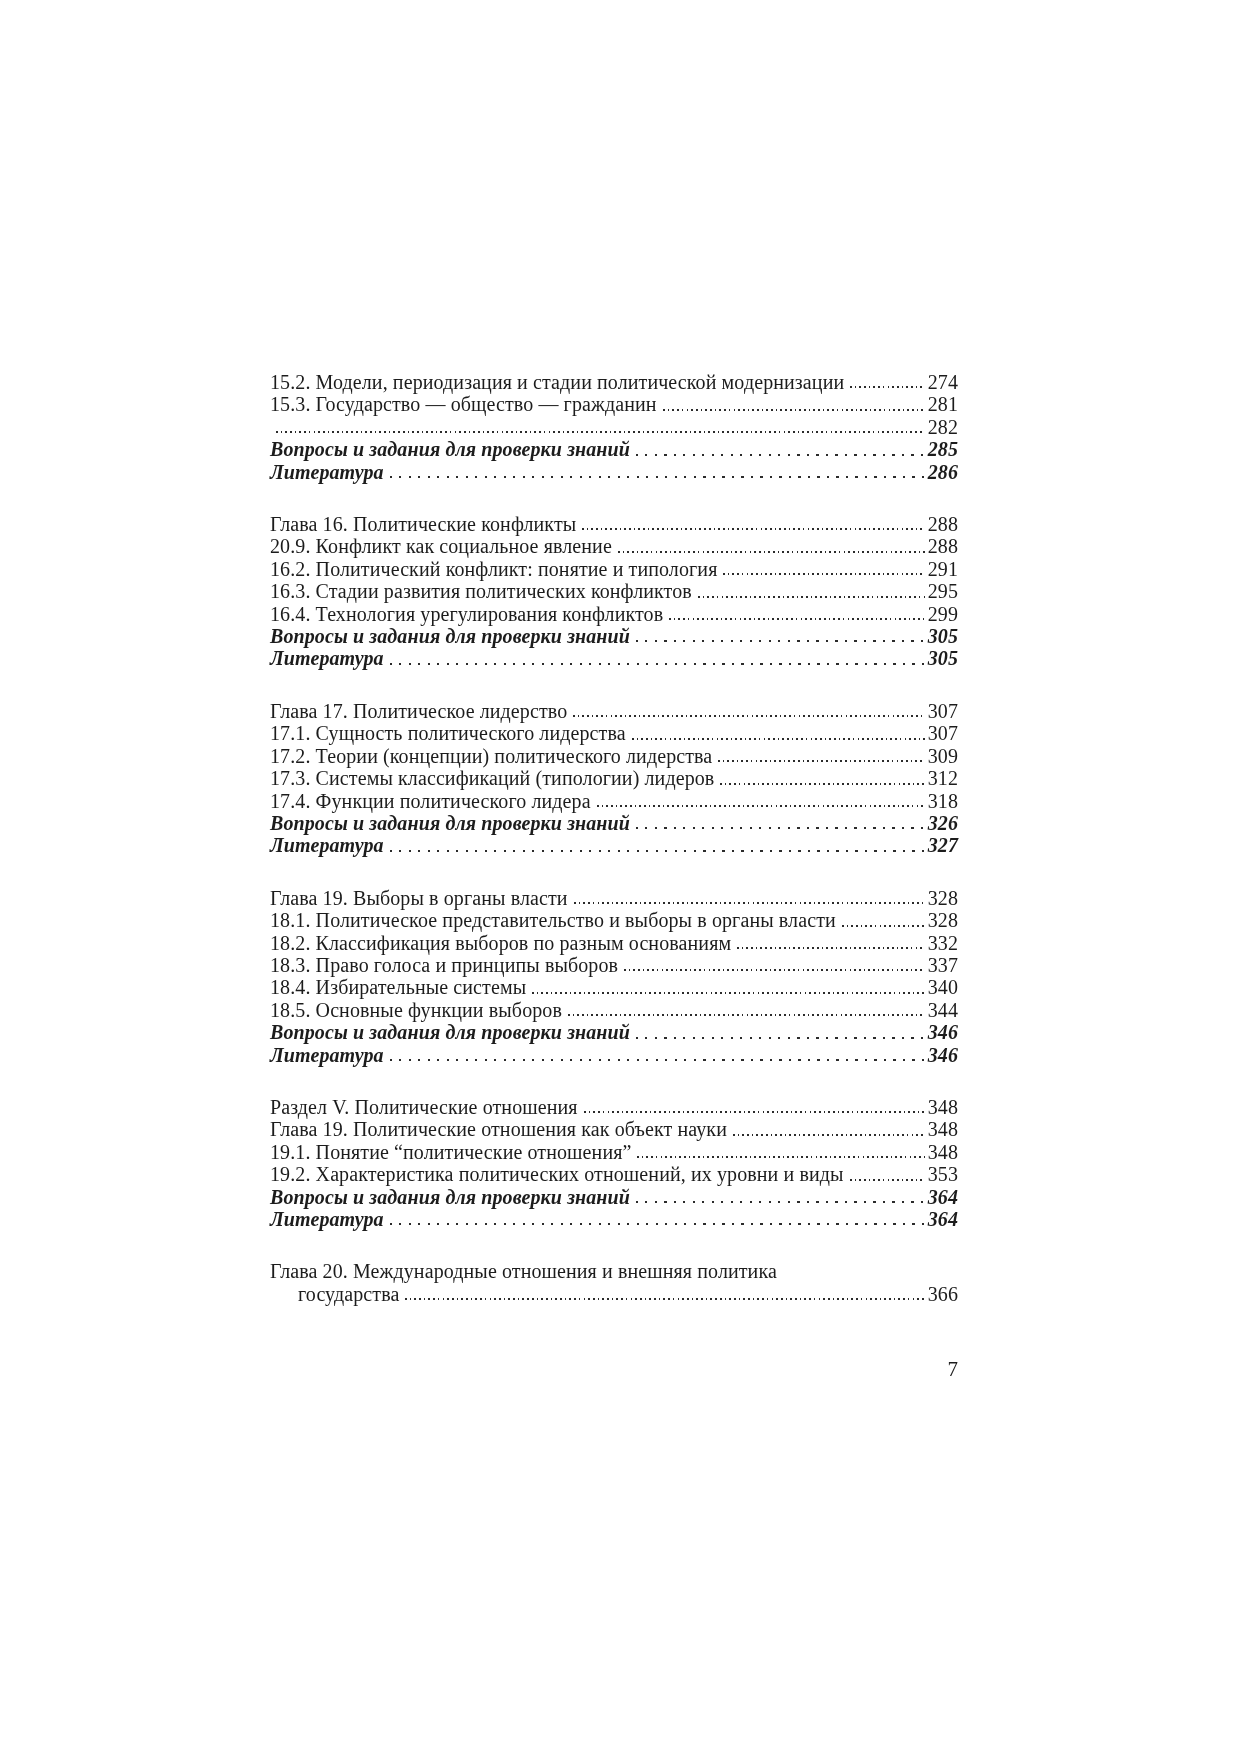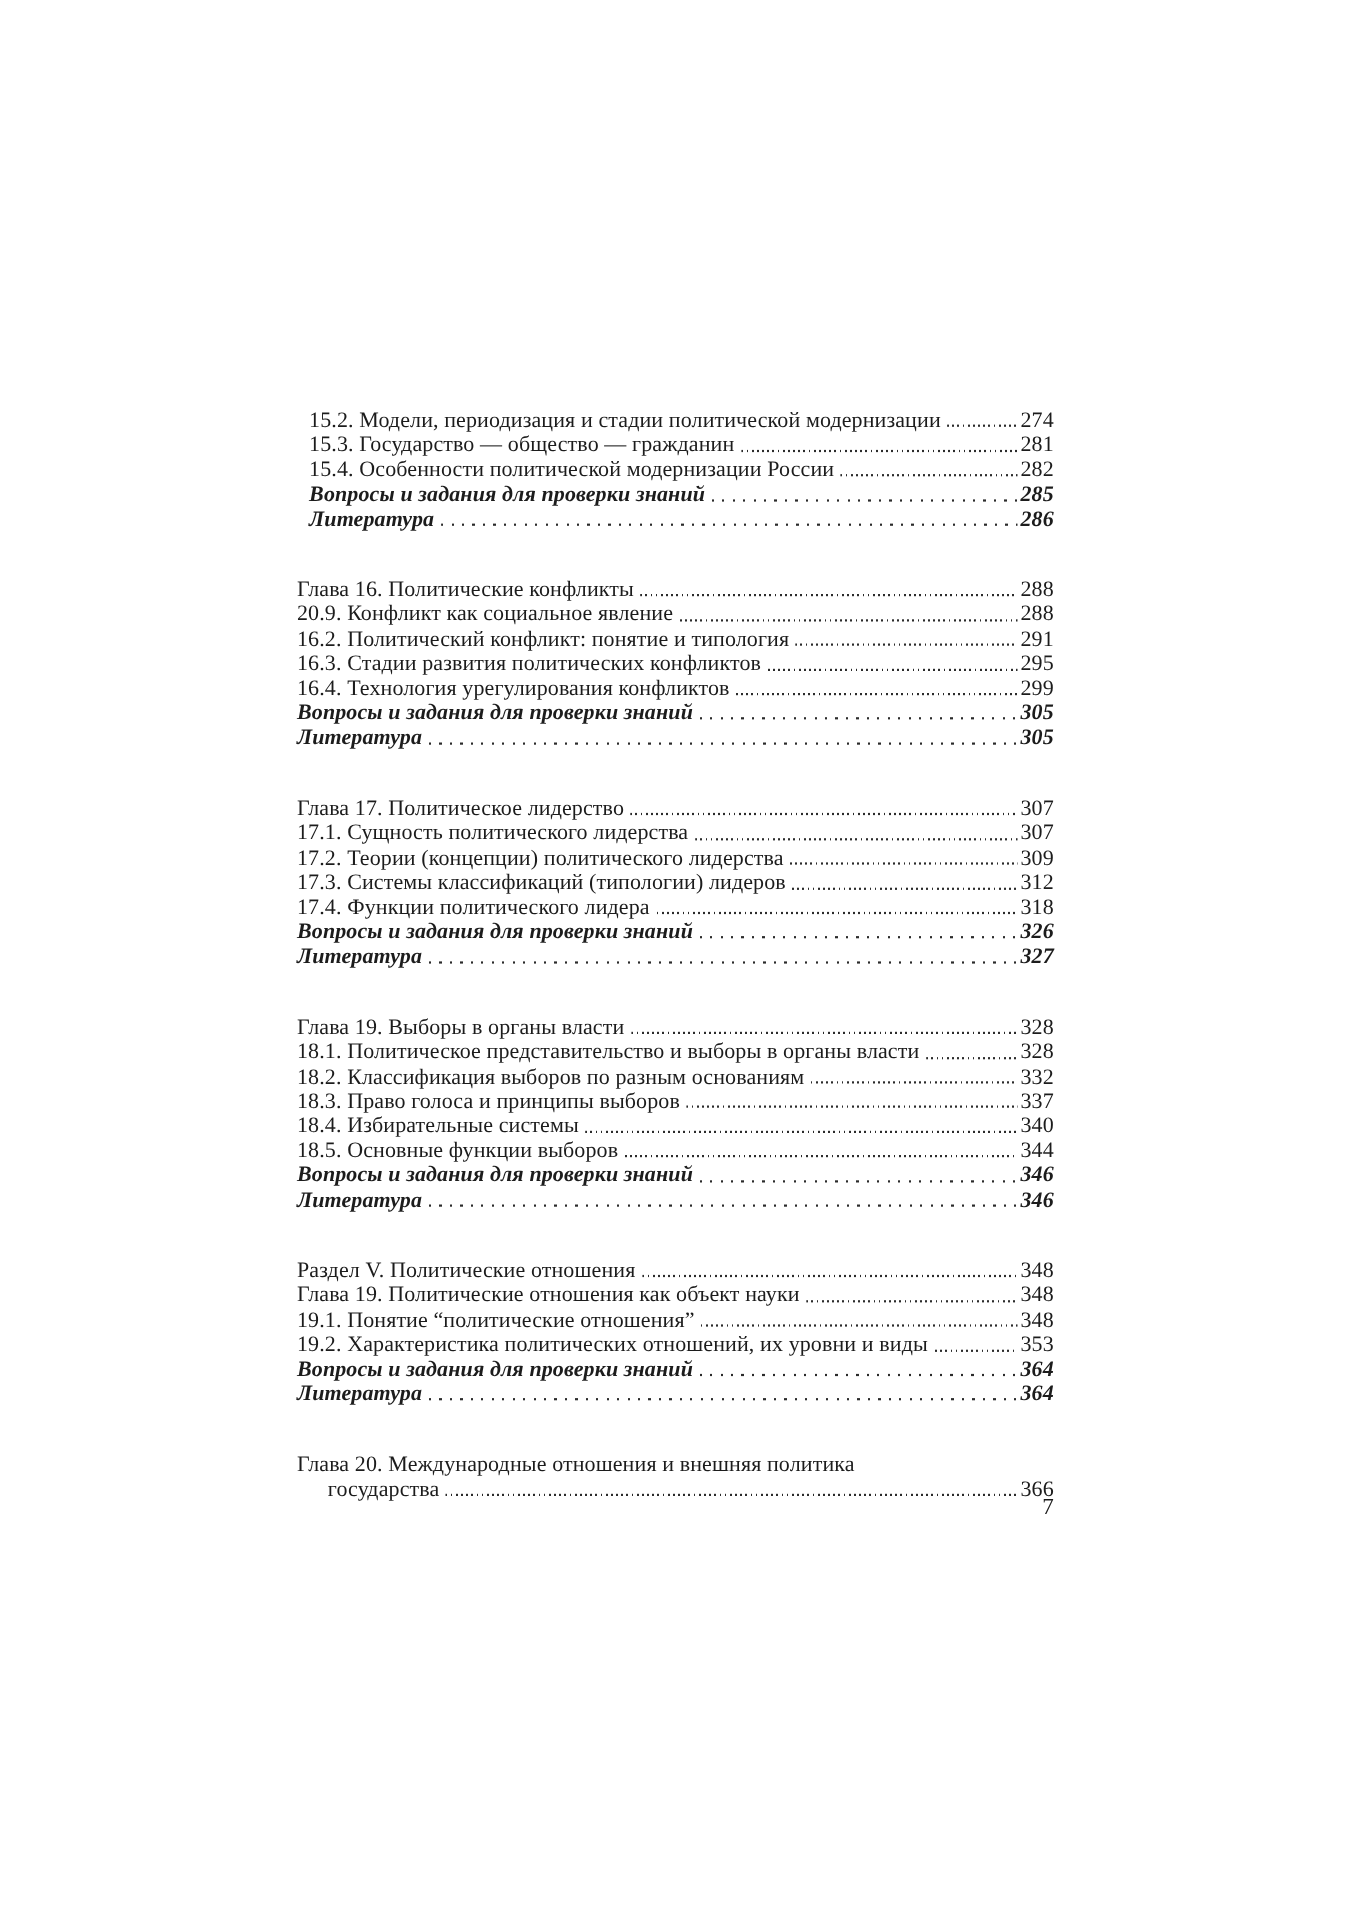--- a/index.html
+++ b/index.html
@@ -19,25 +19,24 @@
     position: absolute;
     inset: 0;
   }
   .toc {
     position: absolute;
     left: 270px;
     top: 371px;
     width: 688px;
   }
   .toc-section {
-    margin-top: 42px;
+    margin-top: 30px;
   }
   .toc-section:first-child {
     margin-top: 0;
-    margin-left: 11px;
   }
   .toc-row {
     display: flex;
     align-items: baseline;
     font-size: 20px;
     line-height: 22.4px;
     letter-spacing: 0.1px;
   }
   .toc-row .label {
     flex: 0 1 auto;
@@ -96,21 +95,20 @@
     <span class="label">15.2. Модели, периодизация и стадии политической модернизации</span>
     <span class="leader"></span>
     <span class="pagenum">274</span>
   </div>
         <div class="toc-row">
     <span class="label">15.3. Государство — общество — гражданин</span>
     <span class="leader"></span>
     <span class="pagenum">281</span>
   </div>
         <div class="toc-row">
-    <span class="label">15.4. Особенности политической модернизации России</span>
     <span class="leader"></span>
     <span class="pagenum">282</span>
   </div>
         <div class="toc-row italic">
     <span class="label">Вопросы и задания для проверки знаний</span>
     <span class="leader"></span>
     <span class="pagenum">285</span>
   </div>
         <div class="toc-row italic">
     <span class="label">Литература</span>

